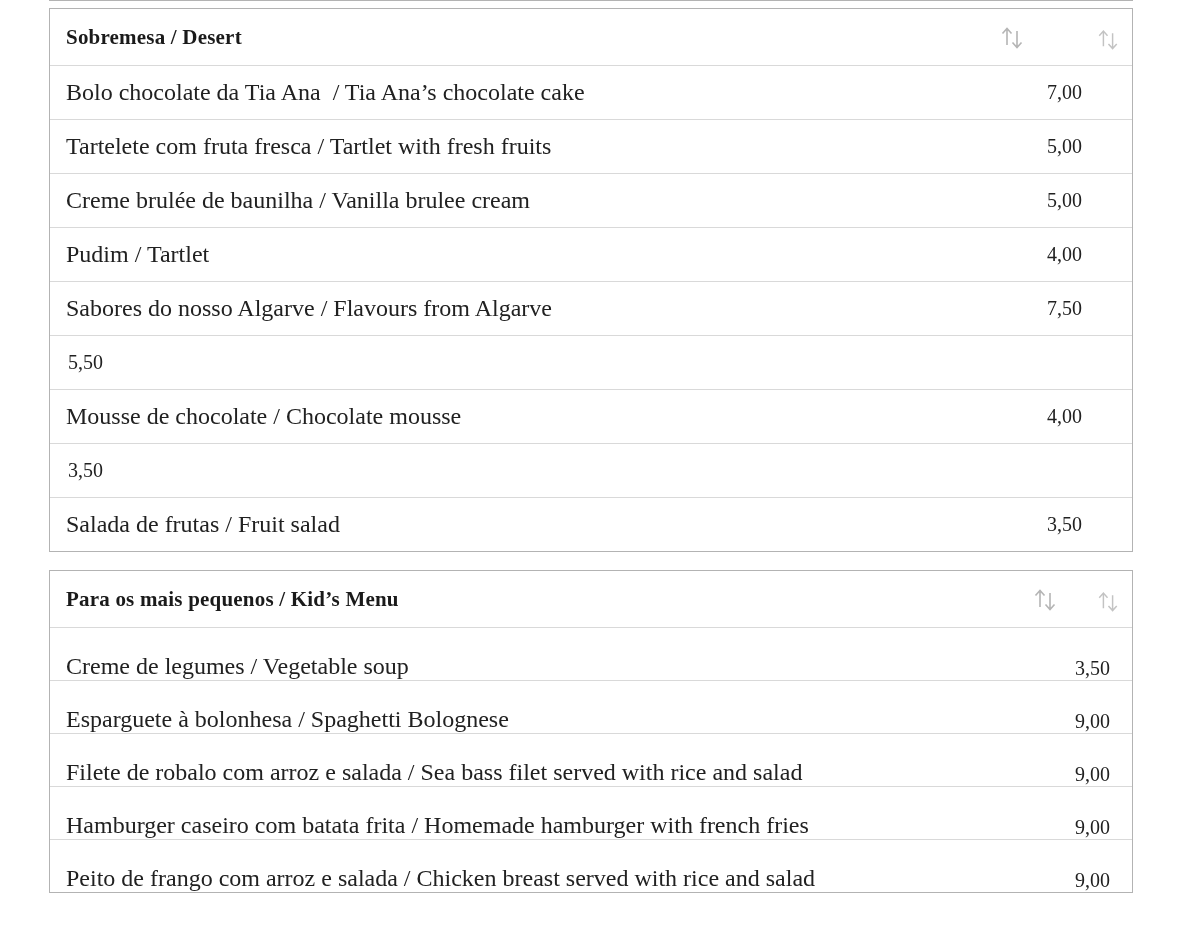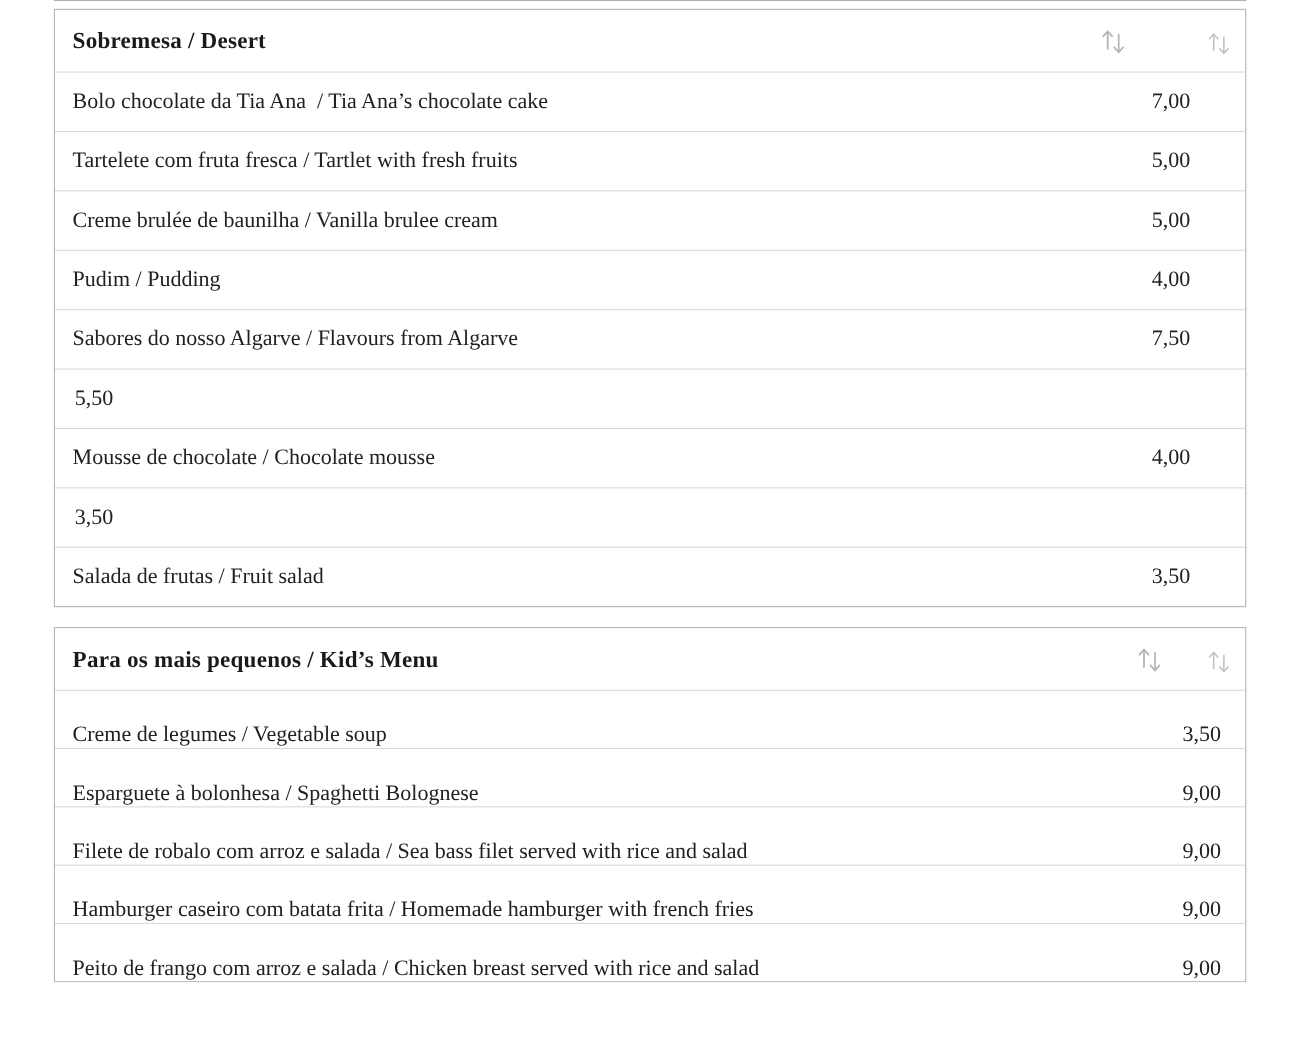--- a/index.html
+++ b/index.html
@@ -78,21 +78,21 @@
     display: flex;
     align-items: center;
     height: 53px;
     border-top: 1px solid #d9d9d9;
   }
   .t2 .row { height: 52px; align-items: flex-end; }
 
   .name {
     flex: 1;
     padding-left: 16px;
-    font-size: 20px;
+    font-size: 24px;
     color: #212121;
     white-space: pre-wrap;
     min-width: 0;
   }
   .price {
     width: var(--pricew);
     box-sizing: border-box;
     padding-right: var(--pricepad);
     text-align: right;
     font-size: 20px;
@@ -133,21 +133,21 @@
     </div>
     <div class="row">
       <div class="name">Tartelete com fruta fresca / Tartlet with fresh fruits</div>
       <div class="price">5,00</div>
     </div>
     <div class="row">
       <div class="name">Creme brulée de baunilha / Vanilla brulee cream</div>
       <div class="price">5,00</div>
     </div>
     <div class="row">
-      <div class="name">Pudim / Pudding</div>
+      <div class="name">Pudim / Tartlet</div>
       <div class="price">4,00</div>
     </div>
     <div class="row">
       <div class="name">Sabores do nosso Algarve / Flavours from Algarve</div>
       <div class="price">7,50</div>
     </div>
     <div class="row">
       <div class="price">5,50</div>
     </div>
     <div class="row">

